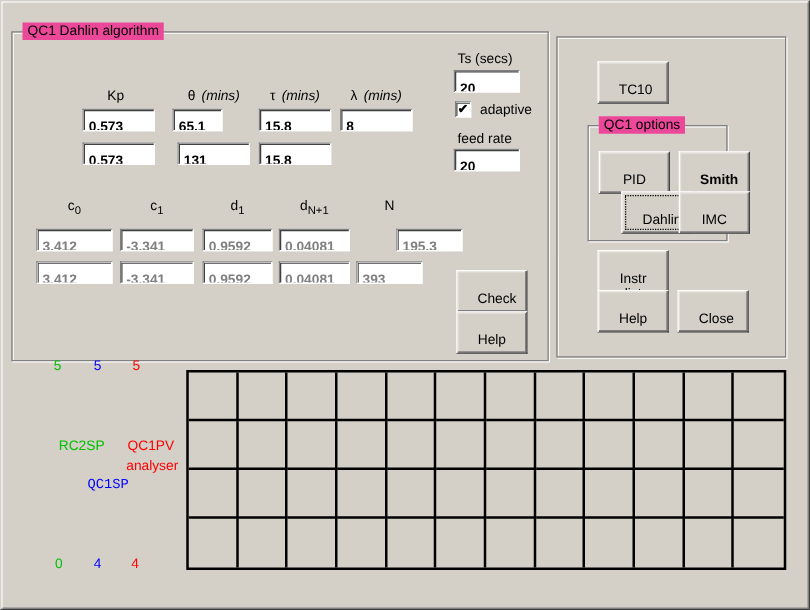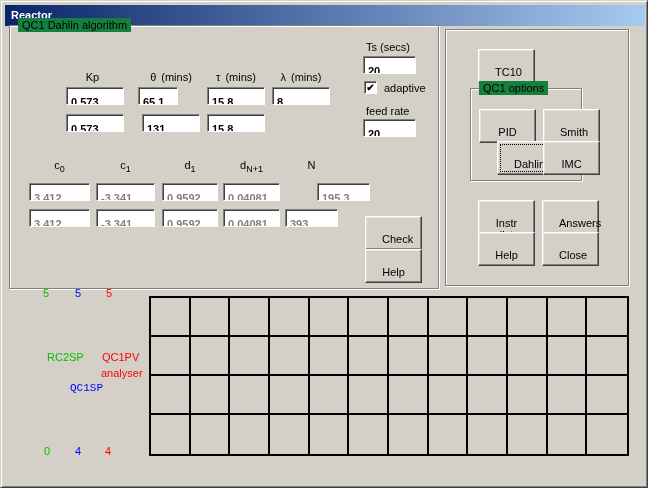--- a/index.html
+++ b/index.html
@@ -14,30 +14,30 @@
   .titlebar{
     position:absolute;left:4px;top:4px;width:640px;height:21px;
     background:linear-gradient(to right,#0a246a,#a6caf0);
     color:#fff;font-weight:bold;line-height:21px;padding-left:6px;
   }
   .groupbox{
     position:absolute;border:1px solid #808080;
     box-shadow:inset 1px 1px 0 #ffffff, 1px 1px 0 #ffffff;
   }
   .gb-caption{
-    position:absolute;top:-8px;left:8px;background:#15803d;
+    position:absolute;top:-8px;left:8px;background:#ec4899;
     padding:0 4px;line-height:14px;white-space:nowrap;
   }
   .frame{
     position:absolute;border:1px solid #808080;
     box-shadow:inset 1px 1px 0 #ffffff, 1px 1px 0 #ffffff;
   }
   .lbl{position:absolute;white-space:nowrap;}
   .lbl.ctr{text-align:center;}
-  .unit{margin-left:5px;}
+  .unit{margin-left:5px;font-style:italic;}
   input.tb{
     position:absolute;height:18px;background:#fff;
     border:1px solid;border-color:#808080 #ffffff #ffffff #808080;
     box-shadow:inset 1px 1px 0 #404040;
     font:bold 11px "Liberation Sans",sans-serif;color:#000;
     padding:12px 2px 0 4px;outline:none;
   }
   input.tb.gray{color:#808080;}
   button.btn{
     position:absolute;width:57px;height:24px;background:#d4d0c8;
@@ -60,23 +60,20 @@
   .cell{border-right:2px solid #000;border-bottom:2px solid #000;}
   .cell.lc{border-right:none;}
   .cell.lr{border-bottom:none;}
   sub{font-size:9px;line-height:0;}
 </style>
 </head>
 <body>
 
 <div class="window">
 
-  <div class="titlebar">
-    <span>Reactor</span>
-  </div>
 
   <div class="groupbox" style="left:8px;top:24px;width:430px;height:264px;">
     <span class="gb-caption">QC1 Dahlin algorithm</span>
 
     <span class="lbl ctr" style="left:56px;top:45px;width:58px;"><span>Kp</span><span class="unit"></span></span>
     <span class="lbl ctr" style="left:126px;top:45px;width:70px;"><span>θ</span><span class="unit">(mins)</span></span>
     <span class="lbl ctr" style="left:191px;top:45px;width:70px;"><span>τ</span><span class="unit">(mins)</span></span>
     <span class="lbl ctr" style="left:256px;top:45px;width:70px;"><span>λ</span><span class="unit">(mins)</span></span>
 
     <input class="tb" style="left: 56px; top: 61px; width: 58px;" value="0.573">
@@ -113,30 +110,29 @@
     <input class="tb gray" readonly="" style="left: 213px; top: 183px; width: 57px;" value="0.04081">
     <input class="tb gray" readonly="" style="left: 275px; top: 183px; width: 53px;" value="393">
 
     <button class="btn" style="left:355px;top:190px;">Check</button>
     <button class="btn" style="left:355px;top:223px;">Help</button>
   </div>
 
   <div class="frame" style="left:444px;top:28px;width:184px;height:257px;">
     <button class="btn" style="left:32px;top:19px;">TC10</button>
 
-    <div class="groupbox" style="left:24px;top:58px;width:112px;height:93px;">
+    <div class="groupbox" style="left:24px;top:70px;width:112px;height:93px;">
       <span class="gb-caption">QC1 options</span>
       <button class="btn" style="left:8px;top:20px;">PID</button>
-      <button class="btn" style="left:72px;top:20px;">Smith</button>
+      <button class="btn" style="left:72px;top:20px;font-weight:bold;">Smith</button>
       <button class="btn focused" style="left:8px;top:52px;">Dahlin</button>
       <button class="btn" style="left:72px;top:52px;">IMC</button>
     </div>
 
     <button class="btn" style="left:32px;top:170px;">Instr list</button>
-    <button class="btn" style="left:96px;top:170px;">Answers</button>
     <button class="btn" style="left:32px;top:202px;">Help</button>
     <button class="btn" style="left:96px;top:202px;">Close</button>
   </div>
 
   <span class="lbl" style="left: 42px; top: 286px; color: rgb(0, 192, 0);">5</span>
   <span class="lbl" style="left: 74px; top: 286px; color: rgb(0, 0, 255);">5</span>
   <span class="lbl" style="left: 105px; top: 286px; color: rgb(255, 0, 0);">5</span>
 
   <span class="lbl" style="left: 46px; top: 350px; color: rgb(0, 192, 0);">RC2SP</span>
   <span class="lbl" style="left: 101px; top: 350px; color: rgb(255, 0, 0);">QC1PV</span>

